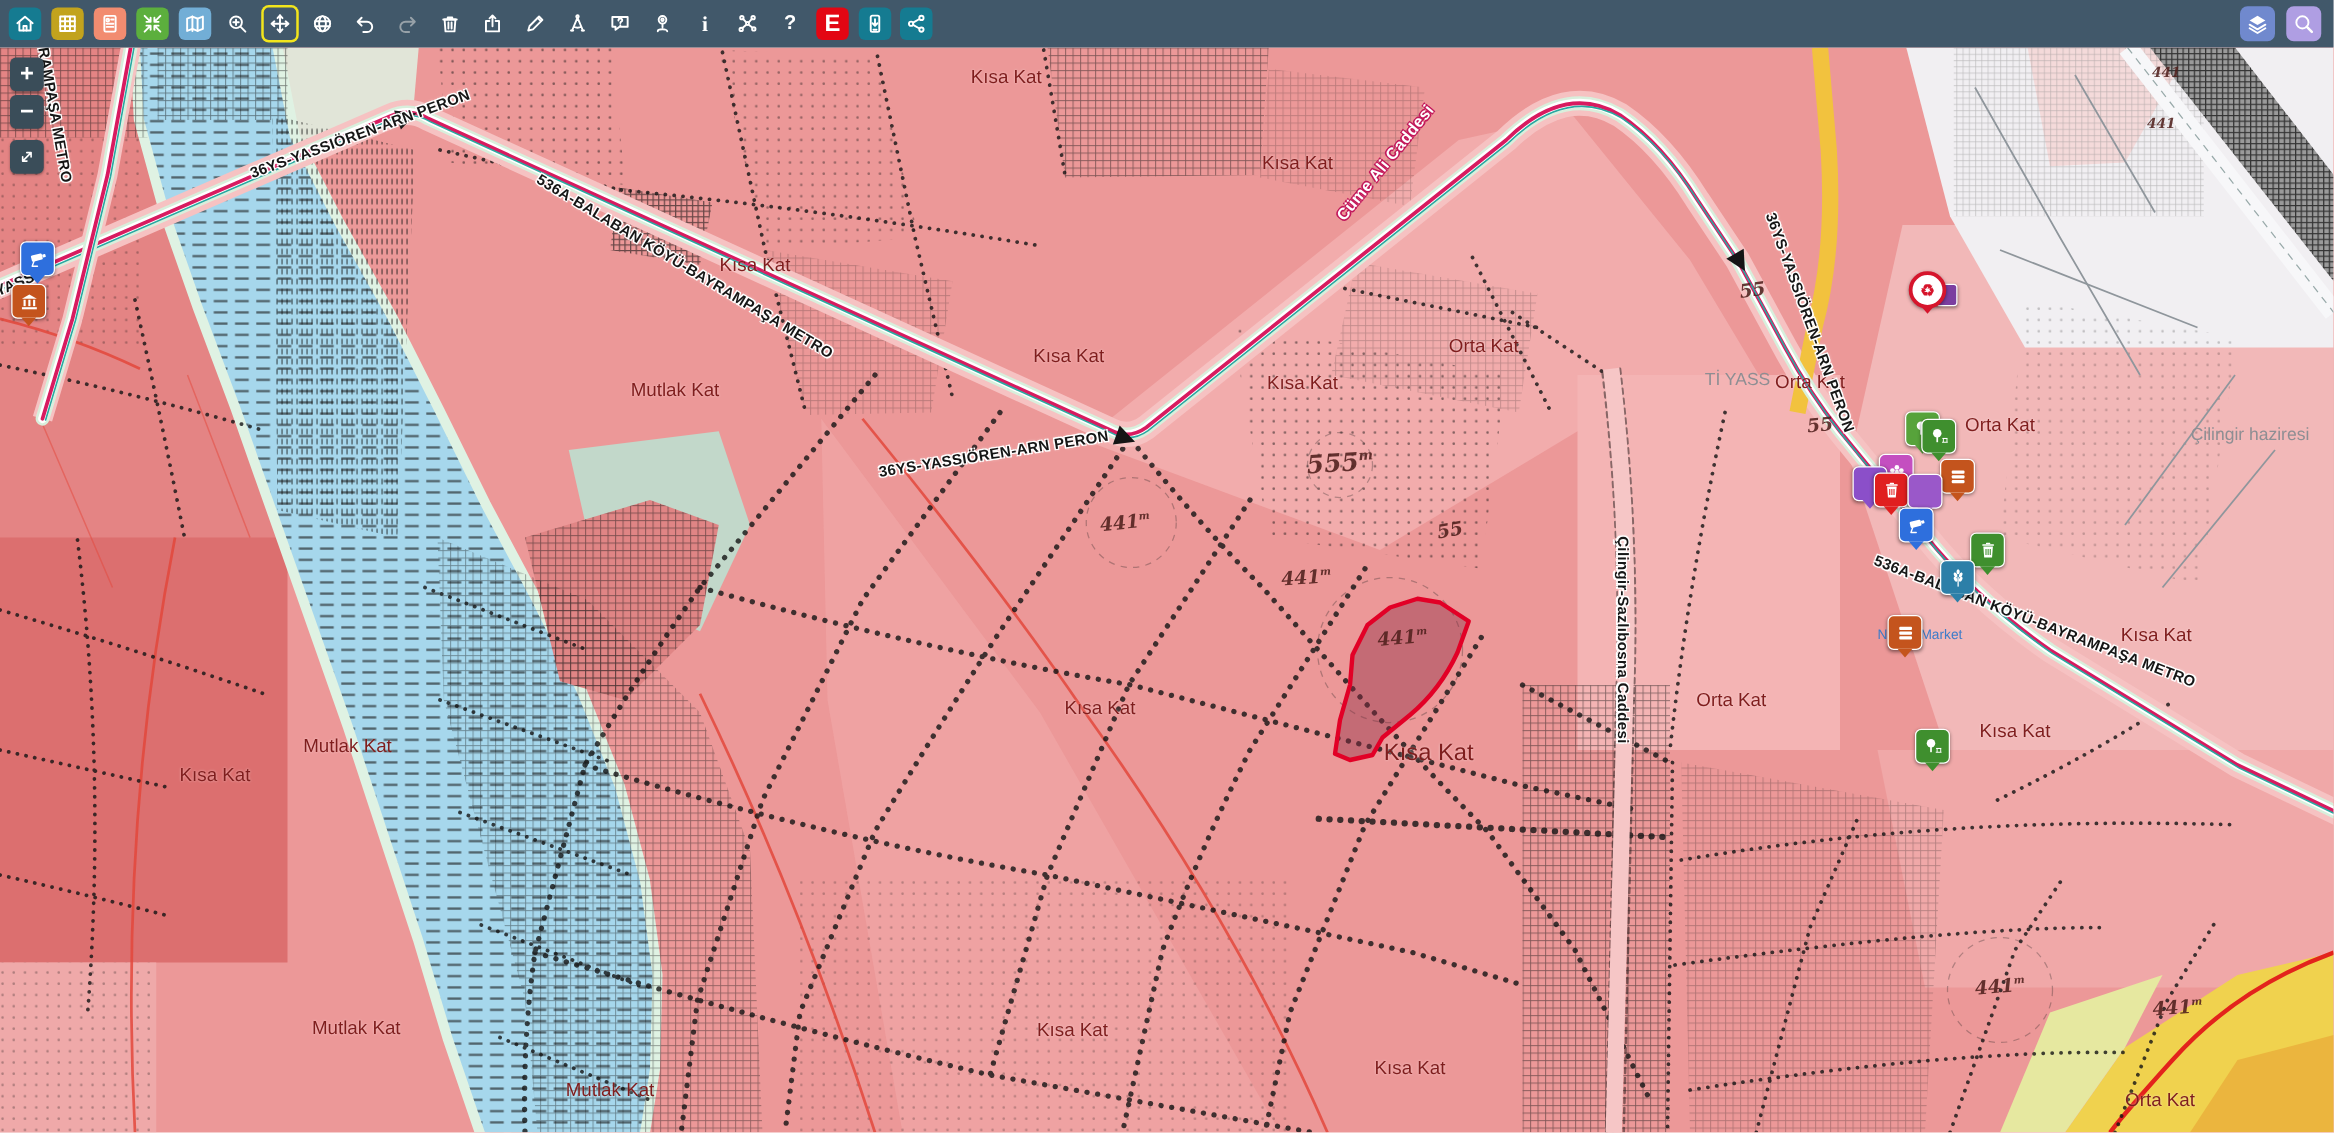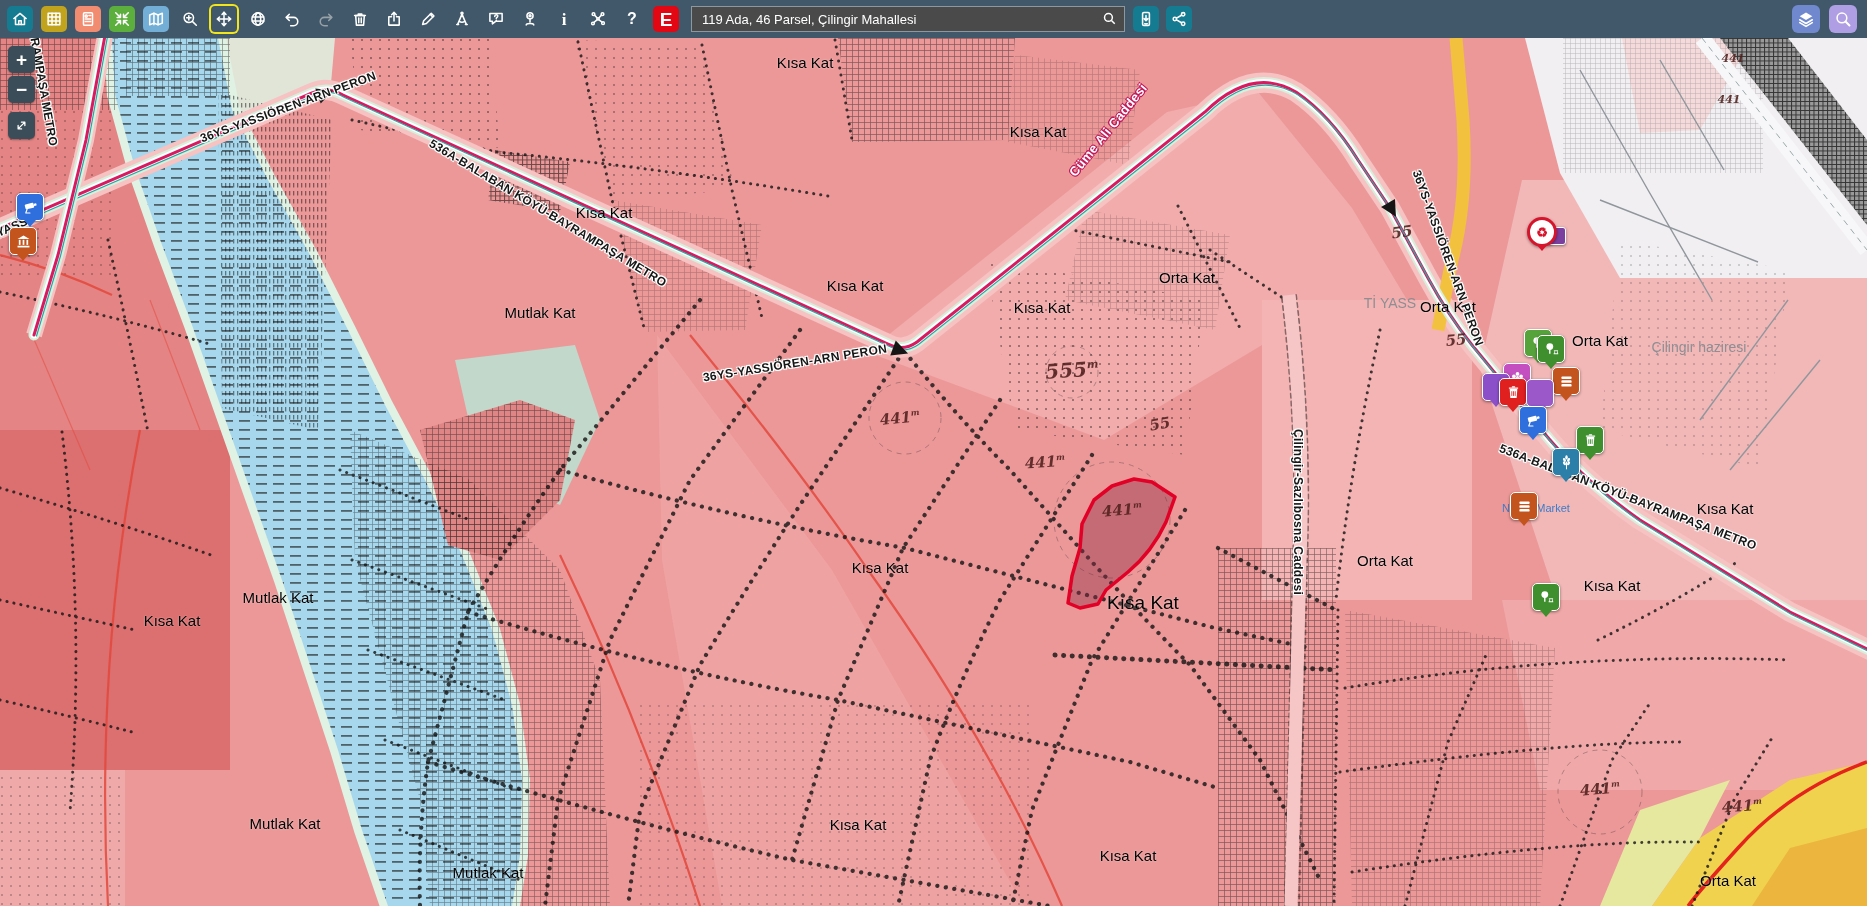--- a/index.html
+++ b/index.html
@@ -22,21 +22,21 @@
     color:#fff;font-size:13px;padding:0 30px 0 10px;font-family:"Liberation Sans",sans-serif;}
   .searchwrap svg{position:absolute;right:8px;top:5px;width:15px;height:15px;color:#fff;}
   .spacer{flex:1 1 auto;}
   .tb-right{display:flex;gap:9px;margin-right:10px;}
   .tb-right .tool{width:28px;height:28px;border-radius:6px;}
   
   .map{position:absolute;left:0;top:38px;width:1867px;height:868px;overflow:hidden;background:#EC9898;}
   #basemap{position:absolute;left:0;top:0;width:1867px;height:868px;}
   #labels,#pins{position:absolute;left:0;top:0;width:100%;height:100%;pointer-events:none;}
   .ml{position:absolute;white-space:nowrap;pointer-events:none;}
-  .zl{font-size:15px;color:#000000;text-shadow:0 0 2px rgba(255,255,255,.55);}
+  .zl{font-size:15px;color:#7f1d1d;text-shadow:0 0 2px rgba(255,255,255,.55);}
   .num{font-family:"DejaVu Serif",serif;font-style:italic;font-weight:bold;font-size:15px;
     color:#50201d;opacity:.88;}
   .num sup{font-size:.55em;}
   .rl{font-size:12px;font-weight:bold;color:#161616;letter-spacing:.3px;
     text-shadow:-1px -1px 0 #fff,1px -1px 0 #fff,-1px 1px 0 #fff,1px 1px 0 #fff,0 0 3px #fff;}
   .rl--white{color:#fff;font-size:13px;
     text-shadow:-1px -1px 0 #C2185B,1px -1px 0 #C2185B,-1px 1px 0 #C2185B,1px 1px 0 #C2185B;}
   .poi{font-size:11px;}
   .poi--gray{color:#8E8E93;font-size:14px;}
   .poi--blue{color:#3D7CC9;}
@@ -176,27 +176,20 @@
             <path d="M6.1 5.7l2.8 3M13.9 5.7l-2.8 3M5.5 13.8l3.4-2.9M14.5 13.5l-3.4-2.6"></path>
           </svg>
         </div>
         <div class="tool">
           <span class="lbl">?</span>
         </div>
         <div class="tool tool--tile" style="background: rgb(227, 6, 19);">
           <span class="lbl lbl--logo">E</span>
         </div>
       </div>
-    <div class="searchwrap">
-      <input type="text" value="119 Ada, 46 Parsel, Çilingir Mahallesi" style="">
-      <svg viewBox="0 0 20 20" fill="none" stroke="currentColor" stroke-width="2">
-          <circle cx="8.6" cy="8.6" r="5.2"></circle>
-          <path d="M12.6 12.6 17 17"></path>
-        </svg>
-    </div>
     <div id="tb-actions" style="display:flex;gap:7px;align-items:center;">
         <div class="tool tool--tile" style="background: rgb(21, 123, 145);">
           <svg viewBox="0 0 20 20" fill="none" stroke="currentColor" stroke-width="1.7" stroke-linecap="round" stroke-linejoin="round">
             <rect x="6.2" y="2.8" width="7.6" height="14.4" rx="1.4"></rect>
             <path d="M10 6v5.6M7.8 9.6l2.2 2.2 2.2-2.2M8.6 15.4h2.8"></path>
           </svg>
         </div>
         <div class="tool tool--tile" style="background: rgb(21, 123, 145);">
           <svg viewBox="0 0 20 20" fill="none" stroke="currentColor" stroke-width="1.7" stroke-linecap="round" stroke-linejoin="round">
             <circle cx="14.6" cy="4.8" r="1.9"></circle>
@@ -436,21 +429,21 @@
         <span class="ml rl" style="left: 12px; top: 189px; transform: translate(-50%, -50%) rotate(-23deg);">YASS</span>
         <span class="ml rl" style="left: 288px; top: 69px; transform: translate(-50%, -50%) rotate(-20deg);">36YS-YASSIÖREN-ARN PERON</span>
         <span class="ml rl" style="left: 548px; top: 175px; transform: translate(-50%, -50%) rotate(31deg);">536A-BALABAN KÖYÜ-BAYRAMPAŞA METRO</span>
         <span class="ml rl" style="left: 795px; top: 325px; transform: translate(-50%, -50%) rotate(-9deg);">36YS-YASSIÖREN-ARN PERON</span>
         <span class="ml rl rl--white" style="left: 1108px; top: 92px; transform: translate(-50%, -50%) rotate(-51deg);">Cüme Ali Caddesi</span>
         <span class="ml rl" style="left: 1448px; top: 220px; transform: translate(-50%, -50%) rotate(70deg);">36YS-YASSIÖREN-ARN PERON</span>
         <span class="ml rl" style="left: 1628px; top: 459px; transform: translate(-50%, -50%) rotate(21deg);">536A-BALABAN KÖYÜ-BAYRAMPAŞA METRO</span>
         <span class="ml rl" style="left: 1298px; top: 474px; transform: translate(-50%, -50%) rotate(90deg);">Çilingir-Sazlıbosna Caddesi</span>
         <span class="ml poi poi--gray" style="left: 1390px; top: 265px; transform: translate(-50%, -50%) rotate(0deg);">Tİ YASS</span>
         <span class="ml poi poi--blue" style="left: 1504px; top: 470px; transform: translate(-50%, -50%) rotate(0deg); margin-left: 32px;">Nizam Market</span>
-        <span class="ml poi poi--gray" style="left: 1699px; top: 309px; transform: translate(-50%, -50%) rotate(0deg);">Çilingir haziresi</span>
+        <span class="ml poi poi--gray" style="left: 1800px; top: 309px; transform: translate(-50%, -50%) rotate(0deg);">Çilingir haziresi</span>
       </div>
     <div id="pins">
         <div class="pin" style="--c: #2E6FDD; left: 30px; top: 169px; z-index: 10;">
           <svg viewBox="0 0 20 20" fill="#fff">
             <g transform="rotate(-14 10 8)">
               <rect x="3.5" y="5" width="10.5" height="6" rx="1.2"></rect>
               <rect x="14.2" y="6.6" width="3" height="2.8" rx=".5"></rect>
             </g>
             <path d="M6 12l-1.6 4.5M4.4 16.5h5" stroke="#fff" stroke-width="1.3" fill="none" stroke-linecap="round"></path>
           </svg>

